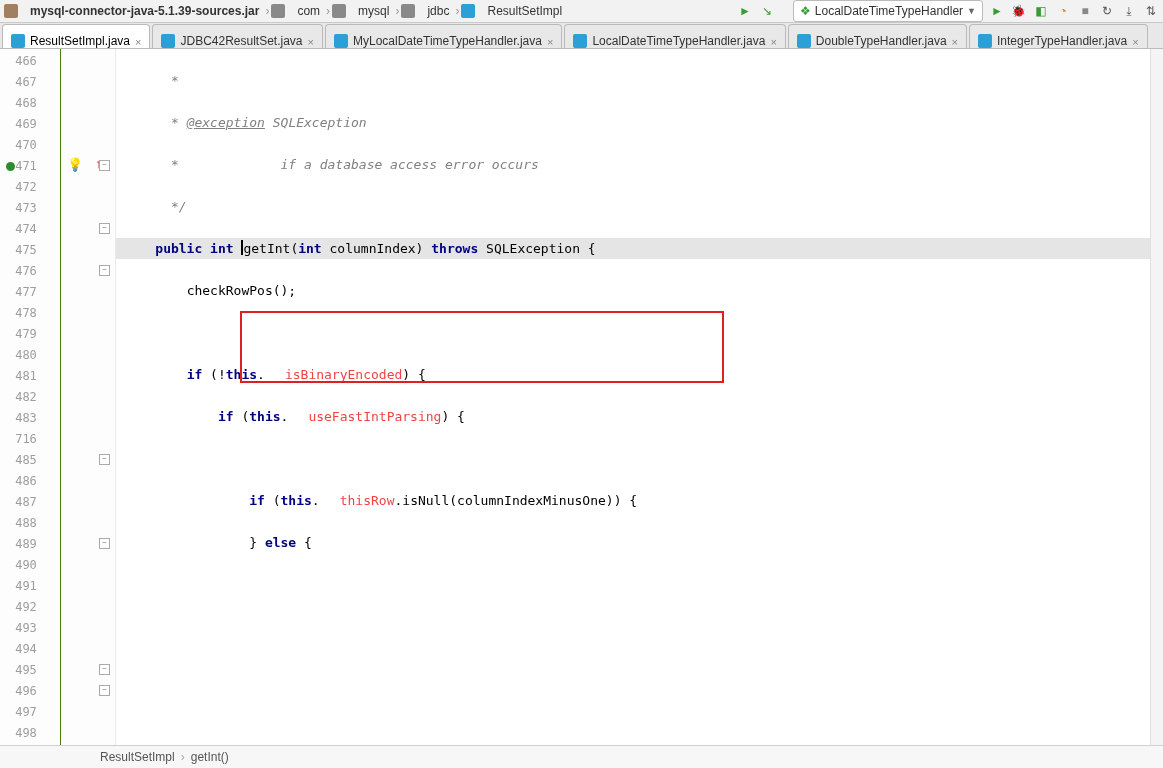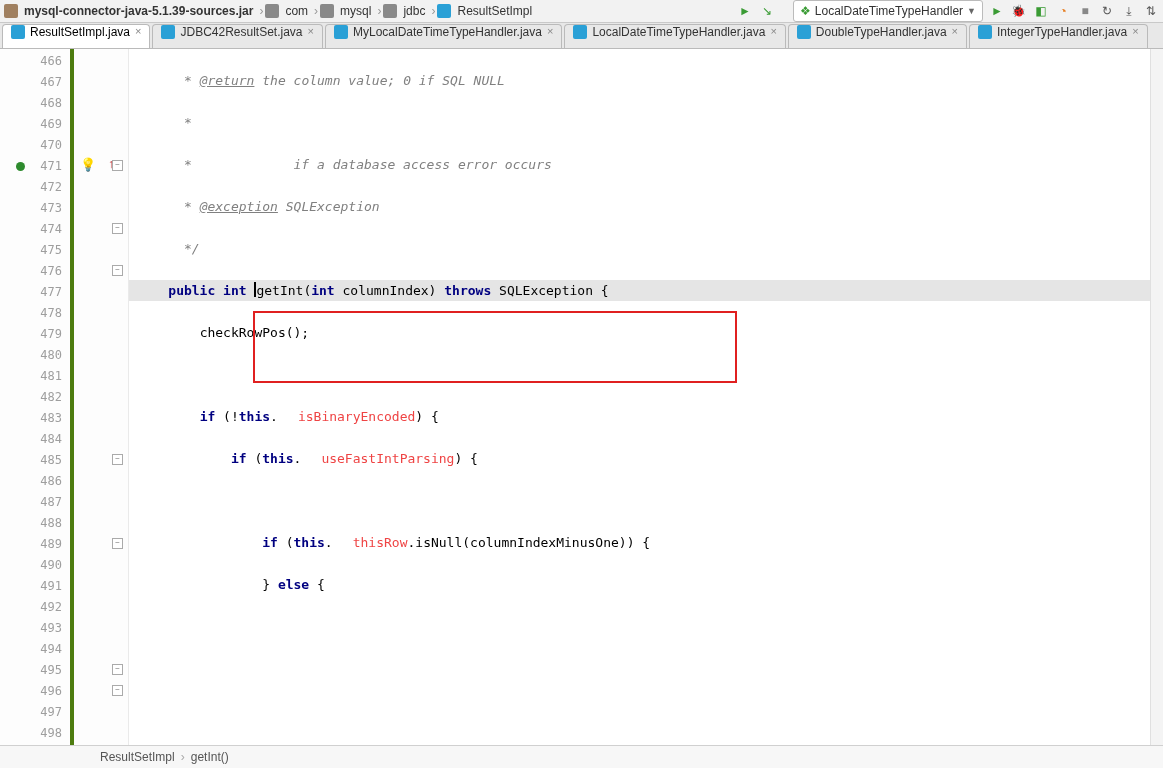--- a/index.html
+++ b/index.html
@@ -1,33 +1,33 @@
 <!DOCTYPE html>
 <html><head>
 <meta charset="utf-8">
 <style>
   html,body{margin:0;padding:0;font-family:"Segoe UI",Arial,sans-serif;font-size:12px;background:#fff;color:#000;height:100%;overflow:hidden;}
   .topbar{display:flex;align-items:center;height:22px;background:#f2f2f2;border-bottom:1px solid #c9c9c9;padding:0 4px;white-space:nowrap;overflow:hidden;}
-  .nav-item{display:inline-flex;align-items:center;gap:6px;margin-right:4px;color:#333;}
+  .nav-item{display:inline-flex;align-items:center;gap:12px;margin-right:4px;color:#333;}
   .nav-sep{color:#999;margin:0 2px;}
   .ficon{width:14px;height:14px;background:#bbb;border-radius:2px;display:inline-block;}
   .ficon.cls{background:#2aa0d6;}
   .ficon.pkg{background:#898989;}
   .ficon.lib{background:#a08060;}
   .toolbar-right{margin-left:auto;display:flex;align-items:center;gap:6px;}
   .tb-btn{width:16px;height:16px;display:flex;align-items:center;justify-content:center;color:#555;}
   .tb-run{color:#3a9b34;}
   .runconfig{display:flex;align-items:center;gap:4px;border:1px solid #bbb;background:#fff;border-radius:3px;padding:1px 6px;height:18px;color:#333;}
   .runconfig .tri{color:#666;font-size:9px;}
   .tabs{display:flex;align-items:flex-end;height:25px;background:#e8e8e8;border-bottom:1px solid #bababa;padding-left:2px;overflow:hidden;white-space:nowrap;}
-  .tab{display:inline-flex;align-items:flex-start;gap:5px;height:23px;padding:0 8px;border:1px solid #bababa;border-bottom:none;background:#e8e8e8;color:#333;border-top-left-radius:4px;border-top-right-radius:4px;margin-right:2px;cursor:pointer;}
+  .tab{display:inline-flex;align-items:flex-end;gap:5px;height:23px;padding:0 8px;border:1px solid #bababa;border-bottom:none;background:#e8e8e8;color:#333;border-top-left-radius:4px;border-top-right-radius:4px;margin-right:2px;cursor:pointer;}
   .tab.active{background:#fff;color:#000;}
   .tab .close{color:#888;font-size:11px;}
   .editor-area{display:flex;height:calc(100% - 72px);}
-  .gutter{display:flex;flex-direction:column;width:60px;background:#fdfdfd;border-right:4px solid #4d7c0f;font-family:"Consolas","Menlo",monospace;font-size:12px;color:#9e9e9e;text-align:right;padding-top:2px;padding-left:10px;}
+  .gutter{display:flex;flex-direction:column;width:60px;background:#fdfdfd;border-right:1px solid #4d7c0f;font-family:"Consolas","Menlo",monospace;font-size:12px;color:#9e9e9e;text-align:center;padding-top:2px;}
   .gutter-line{height:21px;line-height:21px;padding-right:8px;position:relative;}
   .bp{position:absolute;left:6px;top:6px;width:9px;height:9px;border-radius:50%;background:#2e8b2e;}
   .gutter-extra{width:54px;background:#fdfdfd;border-right:1px solid #eaeaea;position:relative;}
   .fold{position:absolute;left:38px;width:9px;height:9px;border:1px solid #aaa;background:#fff;font-size:8px;line-height:7px;text-align:center;color:#777;}
   .bulb{position:absolute;left:6px;color:#e6a700;font-size:13px;}
   .arrow-up{position:absolute;left:34px;color:#c03030;font-size:12px;font-weight:bold;}
   .code{flex:1;font-family:"Consolas","Menlo",monospace;font-size:13px;line-height:21px;position:relative;overflow:hidden;white-space:pre;}
   .cl{height:21px;padding-left:8px;}
   .hl{background:#e5e5e5;}
   .kw{color:#000080;font-weight:bold;}
@@ -135,21 +135,21 @@
       <div class="gutter-line">474</div>
       <div class="gutter-line">475</div>
       <div class="gutter-line">476</div>
       <div class="gutter-line">477</div>
       <div class="gutter-line">478</div>
       <div class="gutter-line">479</div>
       <div class="gutter-line">480</div>
       <div class="gutter-line">481</div>
       <div class="gutter-line">482</div>
       <div class="gutter-line">483</div>
-      <div class="gutter-line">484</div>
+      <div class="gutter-line">716</div>
       <div class="gutter-line">485</div>
       <div class="gutter-line">486</div>
       <div class="gutter-line">487</div>
       <div class="gutter-line">488</div>
       <div class="gutter-line">489</div>
       <div class="gutter-line">490</div>
       <div class="gutter-line">491</div>
       <div class="gutter-line">492</div>
       <div class="gutter-line">493</div>
       <div class="gutter-line">494</div>
@@ -163,24 +163,23 @@
     <div class="bulb" style="top:108px;">💡</div>
     <div class="fold" style="top:111px;">−</div>
     <div class="fold" style="top:174px;">−</div>
     <div class="fold" style="top:216px;">−</div>
     <div class="fold" style="top:405px;">−</div>
     <div class="fold" style="top:489px;">−</div>
     <div class="fold" style="top:615px;">−</div>
     <div class="fold" style="top:636px;">−</div>
   </div>
   <div class="code" id="code">
-<div class="cl"><span class="cm">     <span> * </span><u>@return</u><span> the column value; 0 if SQL NULL</span></span></div>
 <div class="cl"><span class="cm">     <span> *</span></span></div>
+<div class="cl"><span class="cm">     <span> * </span><u>@exception</u><span> SQLException</span></span></div>
 <div class="cl"><span class="cm">     <span> *             if a database access error occurs</span></span></div>
-<div class="cl"><span class="cm">     <span> * </span><u>@exception</u><span> SQLException</span></span></div>
 <div class="cl"><span class="cm">     <span> */</span></span></div>
 <div class="cl hl">    <span class="kw">public</span> <span class="kw">int</span> <span class="cursor-bar"></span><span>getInt</span><span>(</span><span class="kw">int</span><span> columnIndex) </span><span class="kw">throws</span><span> SQLException {</span></div>
 <div class="cl">        <span>checkRowPos();</span></div>
 <div class="cl"></div>
 <div class="cl">        <span class="kw">if</span><span> (!</span><span class="kw">this</span><span>.</span><span class="fld">isBinaryEncoded</span><span>) {</span></div>
 <div class="cl">            <span class="kw">if</span><span> (</span><span class="kw">this</span><span>.</span><span class="fld">useFastIntParsing</span><span>) {</span></div>
 <div class="cl"></div>
 <div class="cl">                <span class="kw">if</span><span> (</span><span class="kw">this</span><span>.</span><span class="fld">thisRow</span><span>.isNull(columnIndexMinusOne)) {</span></div>
 <div class="cl">                <span>} </span><span class="kw">else</span><span> {</span></div>
 <div class="cl">                    </div>

